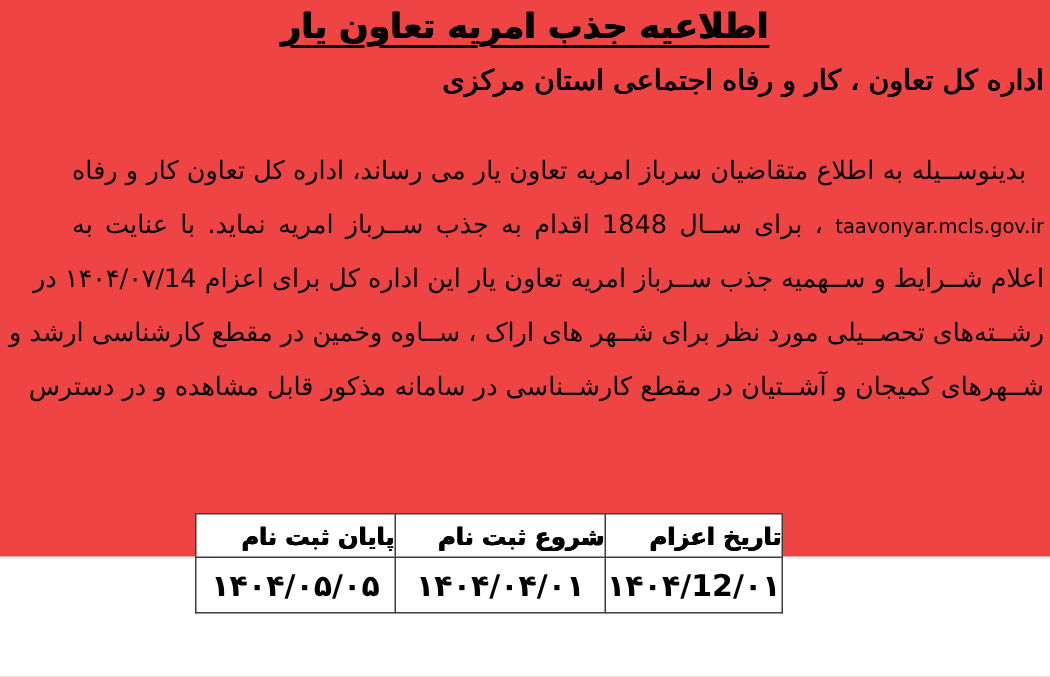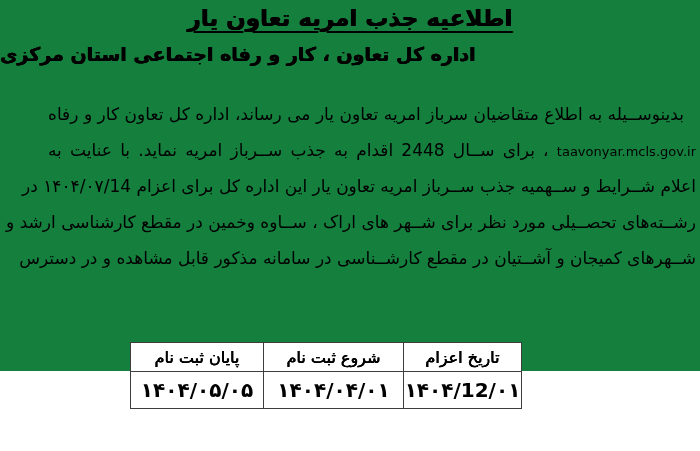--- a/index.html
+++ b/index.html
@@ -5,41 +5,41 @@
   html, body { margin: 0; padding: 0; background: #ffffff; }
   body {
     width: 700px; height: 451px;
     font-family: "DejaVu Sans", sans-serif;
     color: #000;
     overflow: hidden;
   }
   .doc {
     position: relative;
     width: 700px; height: 371px;
-    background: #15803d;
+    background: #ef4444;
     direction: rtl;
   }
   .title {
     position: absolute;
     top: 2px; left: 0; right: 0;
     text-align: center;
     font-size: 23px;
     font-weight: bold;
     line-height: 32px;
     text-shadow: 0.4px 0 0 #000, -0.4px 0 0 #000;
     text-decoration: underline;
     text-decoration-thickness: 2px;
     text-underline-offset: 5px;
   }
   .subtitle {
     position: absolute;
-    top: 40px; left: 0; right: 16px;
-    text-align: left;
+    top: 40px; left: 0; right: 4px;
+    text-align: right;
     font-size: 19px;
-    font-weight: bold;
+    font-weight: normal;
     line-height: 28px;
     text-shadow: 0.35px 0 0 #000, -0.35px 0 0 #000;
   }
   .paragraph {
     position: absolute;
     top: 96px; right: 4px; left: 8px;
     direction: rtl;
   }
   .pline {
     height: 36px;
@@ -65,42 +65,43 @@
     background: #fff;
   }
   table.reg th, table.reg td {
     border: 1.5px solid #3d3d3d;
     padding: 0;
     text-align: center;
     vertical-align: middle;
   }
   table.reg th {
     width: 117px; height: 28px;
-    font-size: 16px; font-weight: normal;
+    font-size: 16px; font-weight: bold;
     text-shadow: 0.35px 0 0 #000, -0.35px 0 0 #000;
+    text-align: right;
   }
   table.reg th.c1 { width: 139px; }
   table.reg th.c2 { width: 132px; }
   table.reg td {
     height: 36px;
     font-size: 20px; font-weight: bold;
   }
 </style>
 </head>
 <body>
 
 <div class="doc">
 
   <div class="title">اطلاعیه جذب امریه تعاون یار</div>
 
   <div class="subtitle">اداره کل تعاون ، کار و رفاه اجتماعی استان مرکزی</div>
 
   <div class="paragraph">
     <div class="pline first">بدینوســیله به اطلاع متقاضیان سرباز امریه تعاون یار می رساند، اداره کل تعاون کار و رفاه</div>
-    <div class="pline"><span class="url">taavonyar.mcls.gov.ir</span> <span>، برای ســال 2448 اقدام به جذب ســرباز امریه نماید. با عنایت به</span></div>
+    <div class="pline"><span class="url">taavonyar.mcls.gov.ir</span> <span>، برای ســال 1848 اقدام به جذب ســرباز امریه نماید. با عنایت به</span></div>
     <div class="pline">اعلام شــرایط و ســهمیه جذب ســرباز امریه تعاون یار این اداره کل برای اعزام ۱۴۰۴/۰۷/14 در</div>
     <div class="pline">رشــته‌های تحصــیلی مورد نظر برای شــهر های اراک ، ســاوه وخمین در مقطع کارشناسی ارشد و</div>
     <div class="pline">شــهرهای کمیجان و آشــتیان در مقطع کارشــناسی در سامانه مذکور قابل مشاهده و در دسترس</div>
   </div>
 
   <table class="reg">
     <tbody>
         <tr>
       <th>تاریخ اعزام</th>
       <th class="c1">شروع ثبت نام</th>

